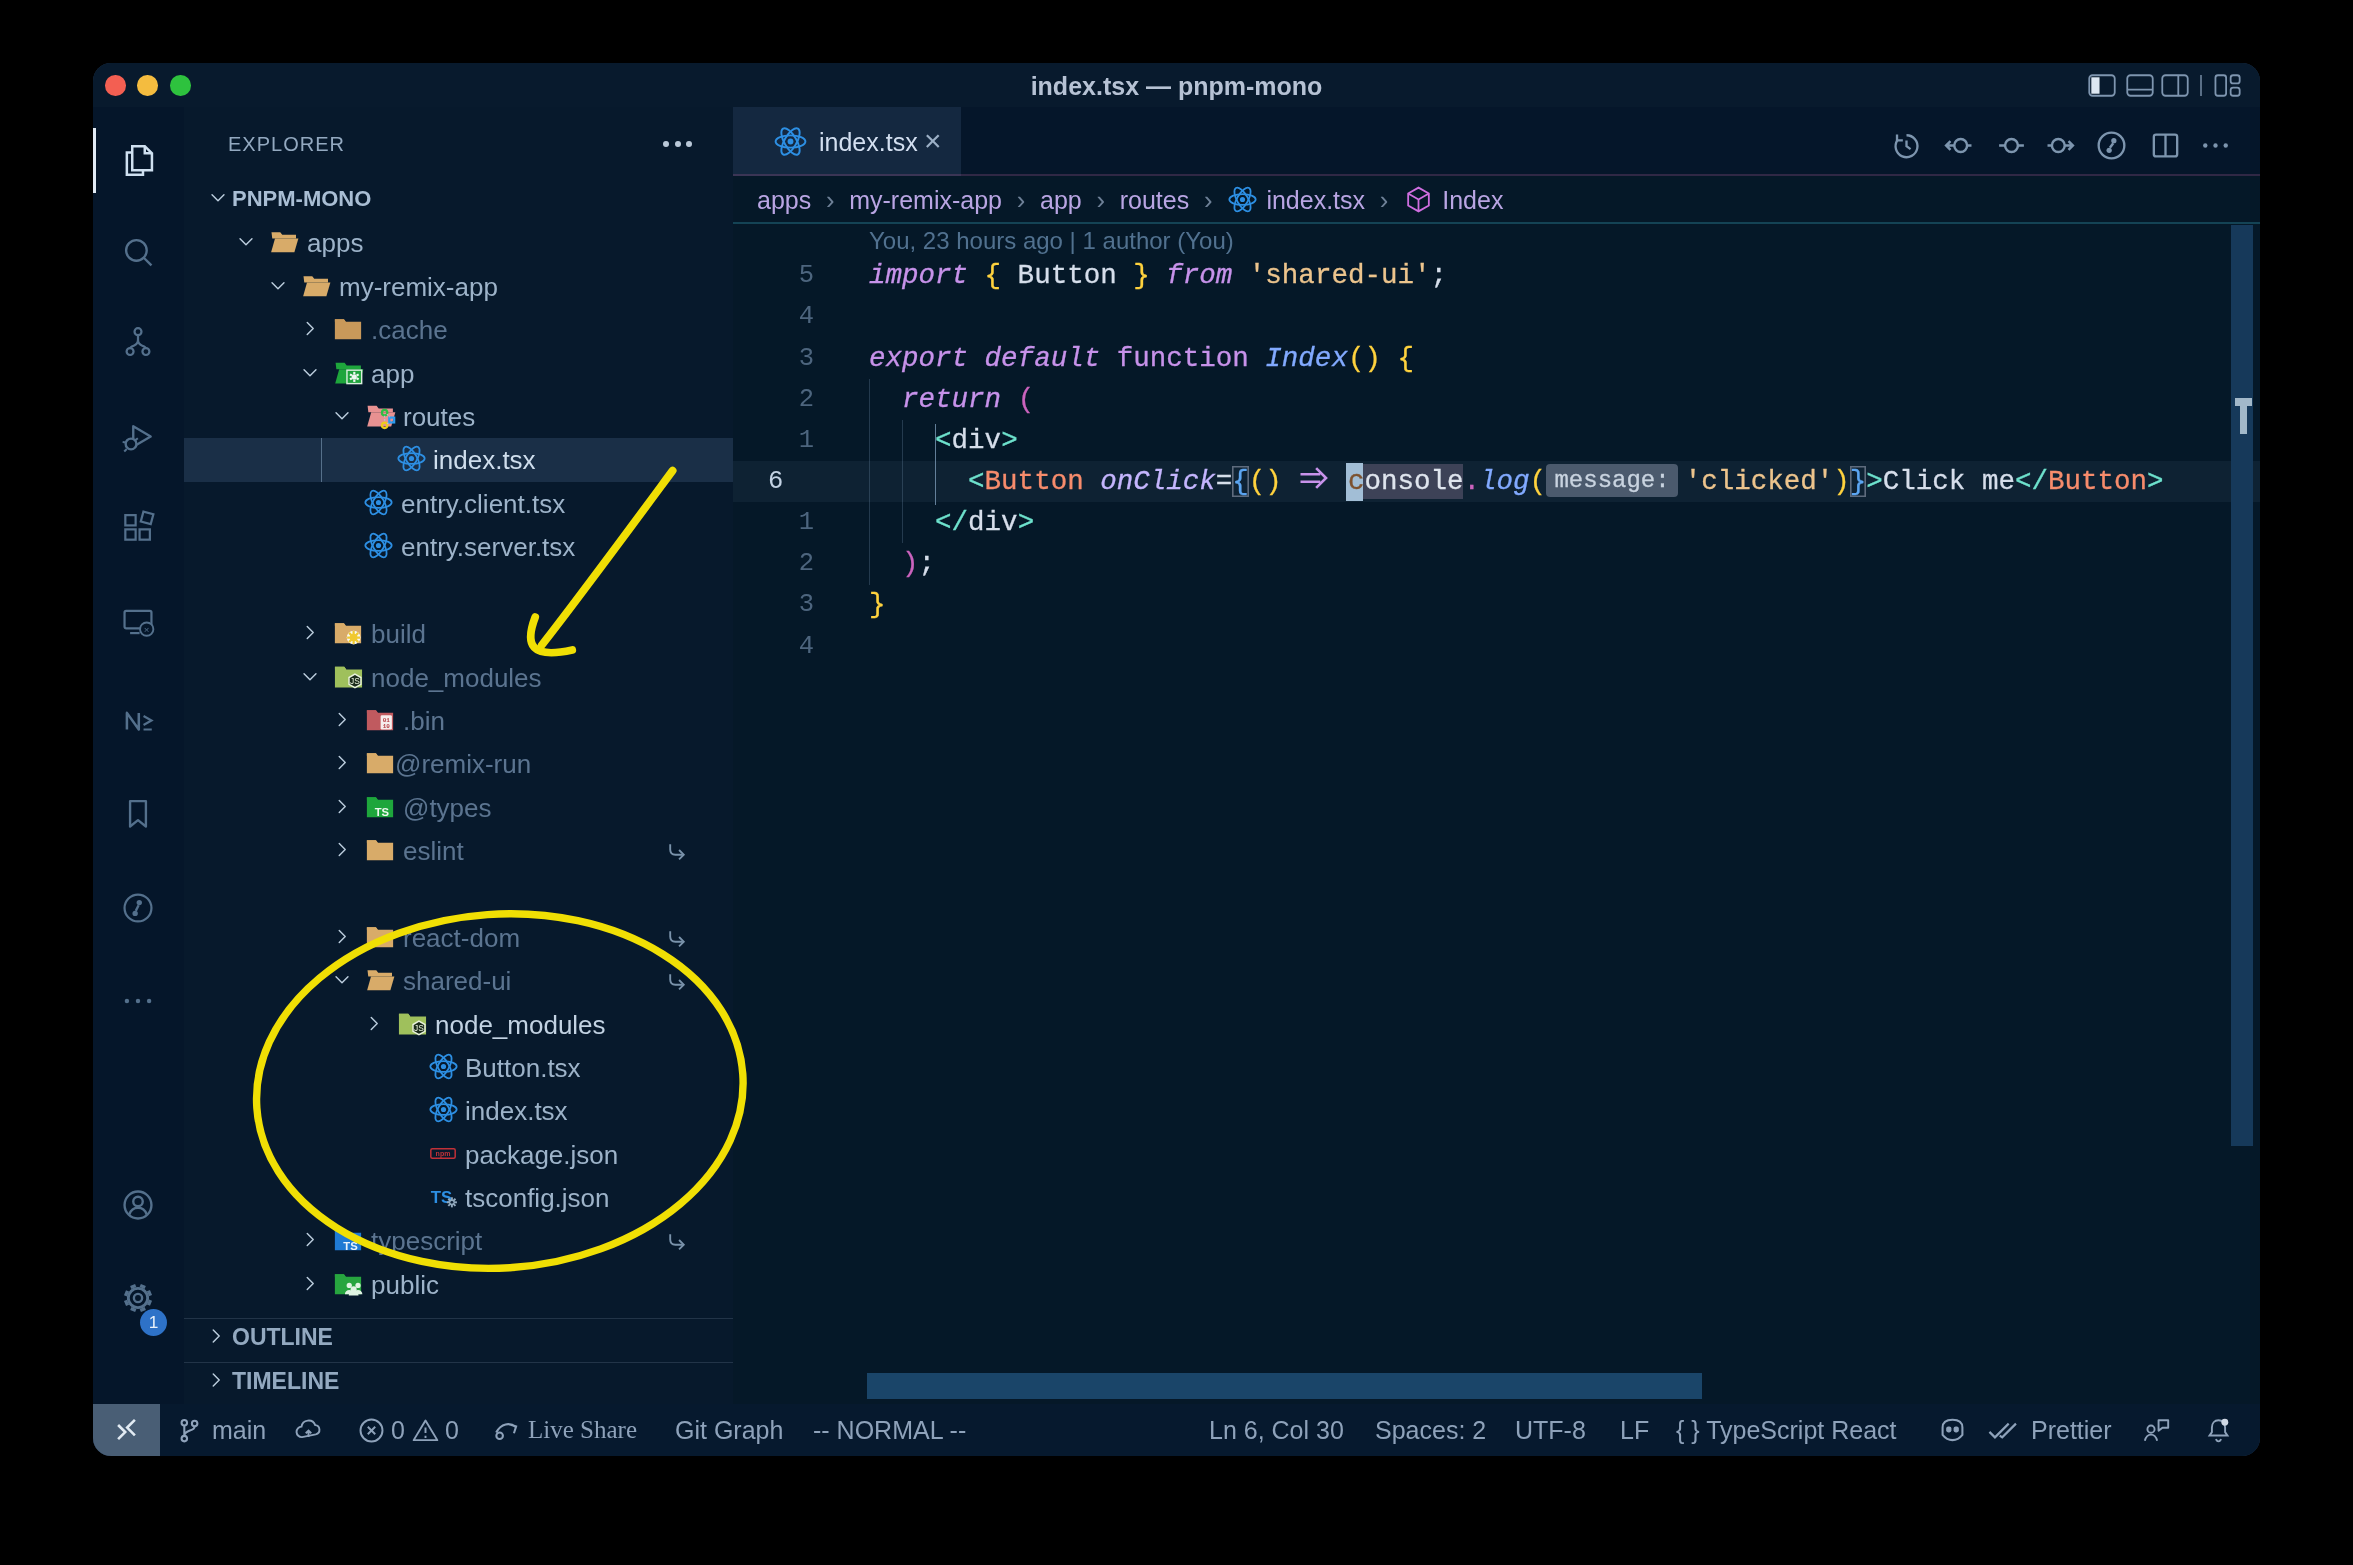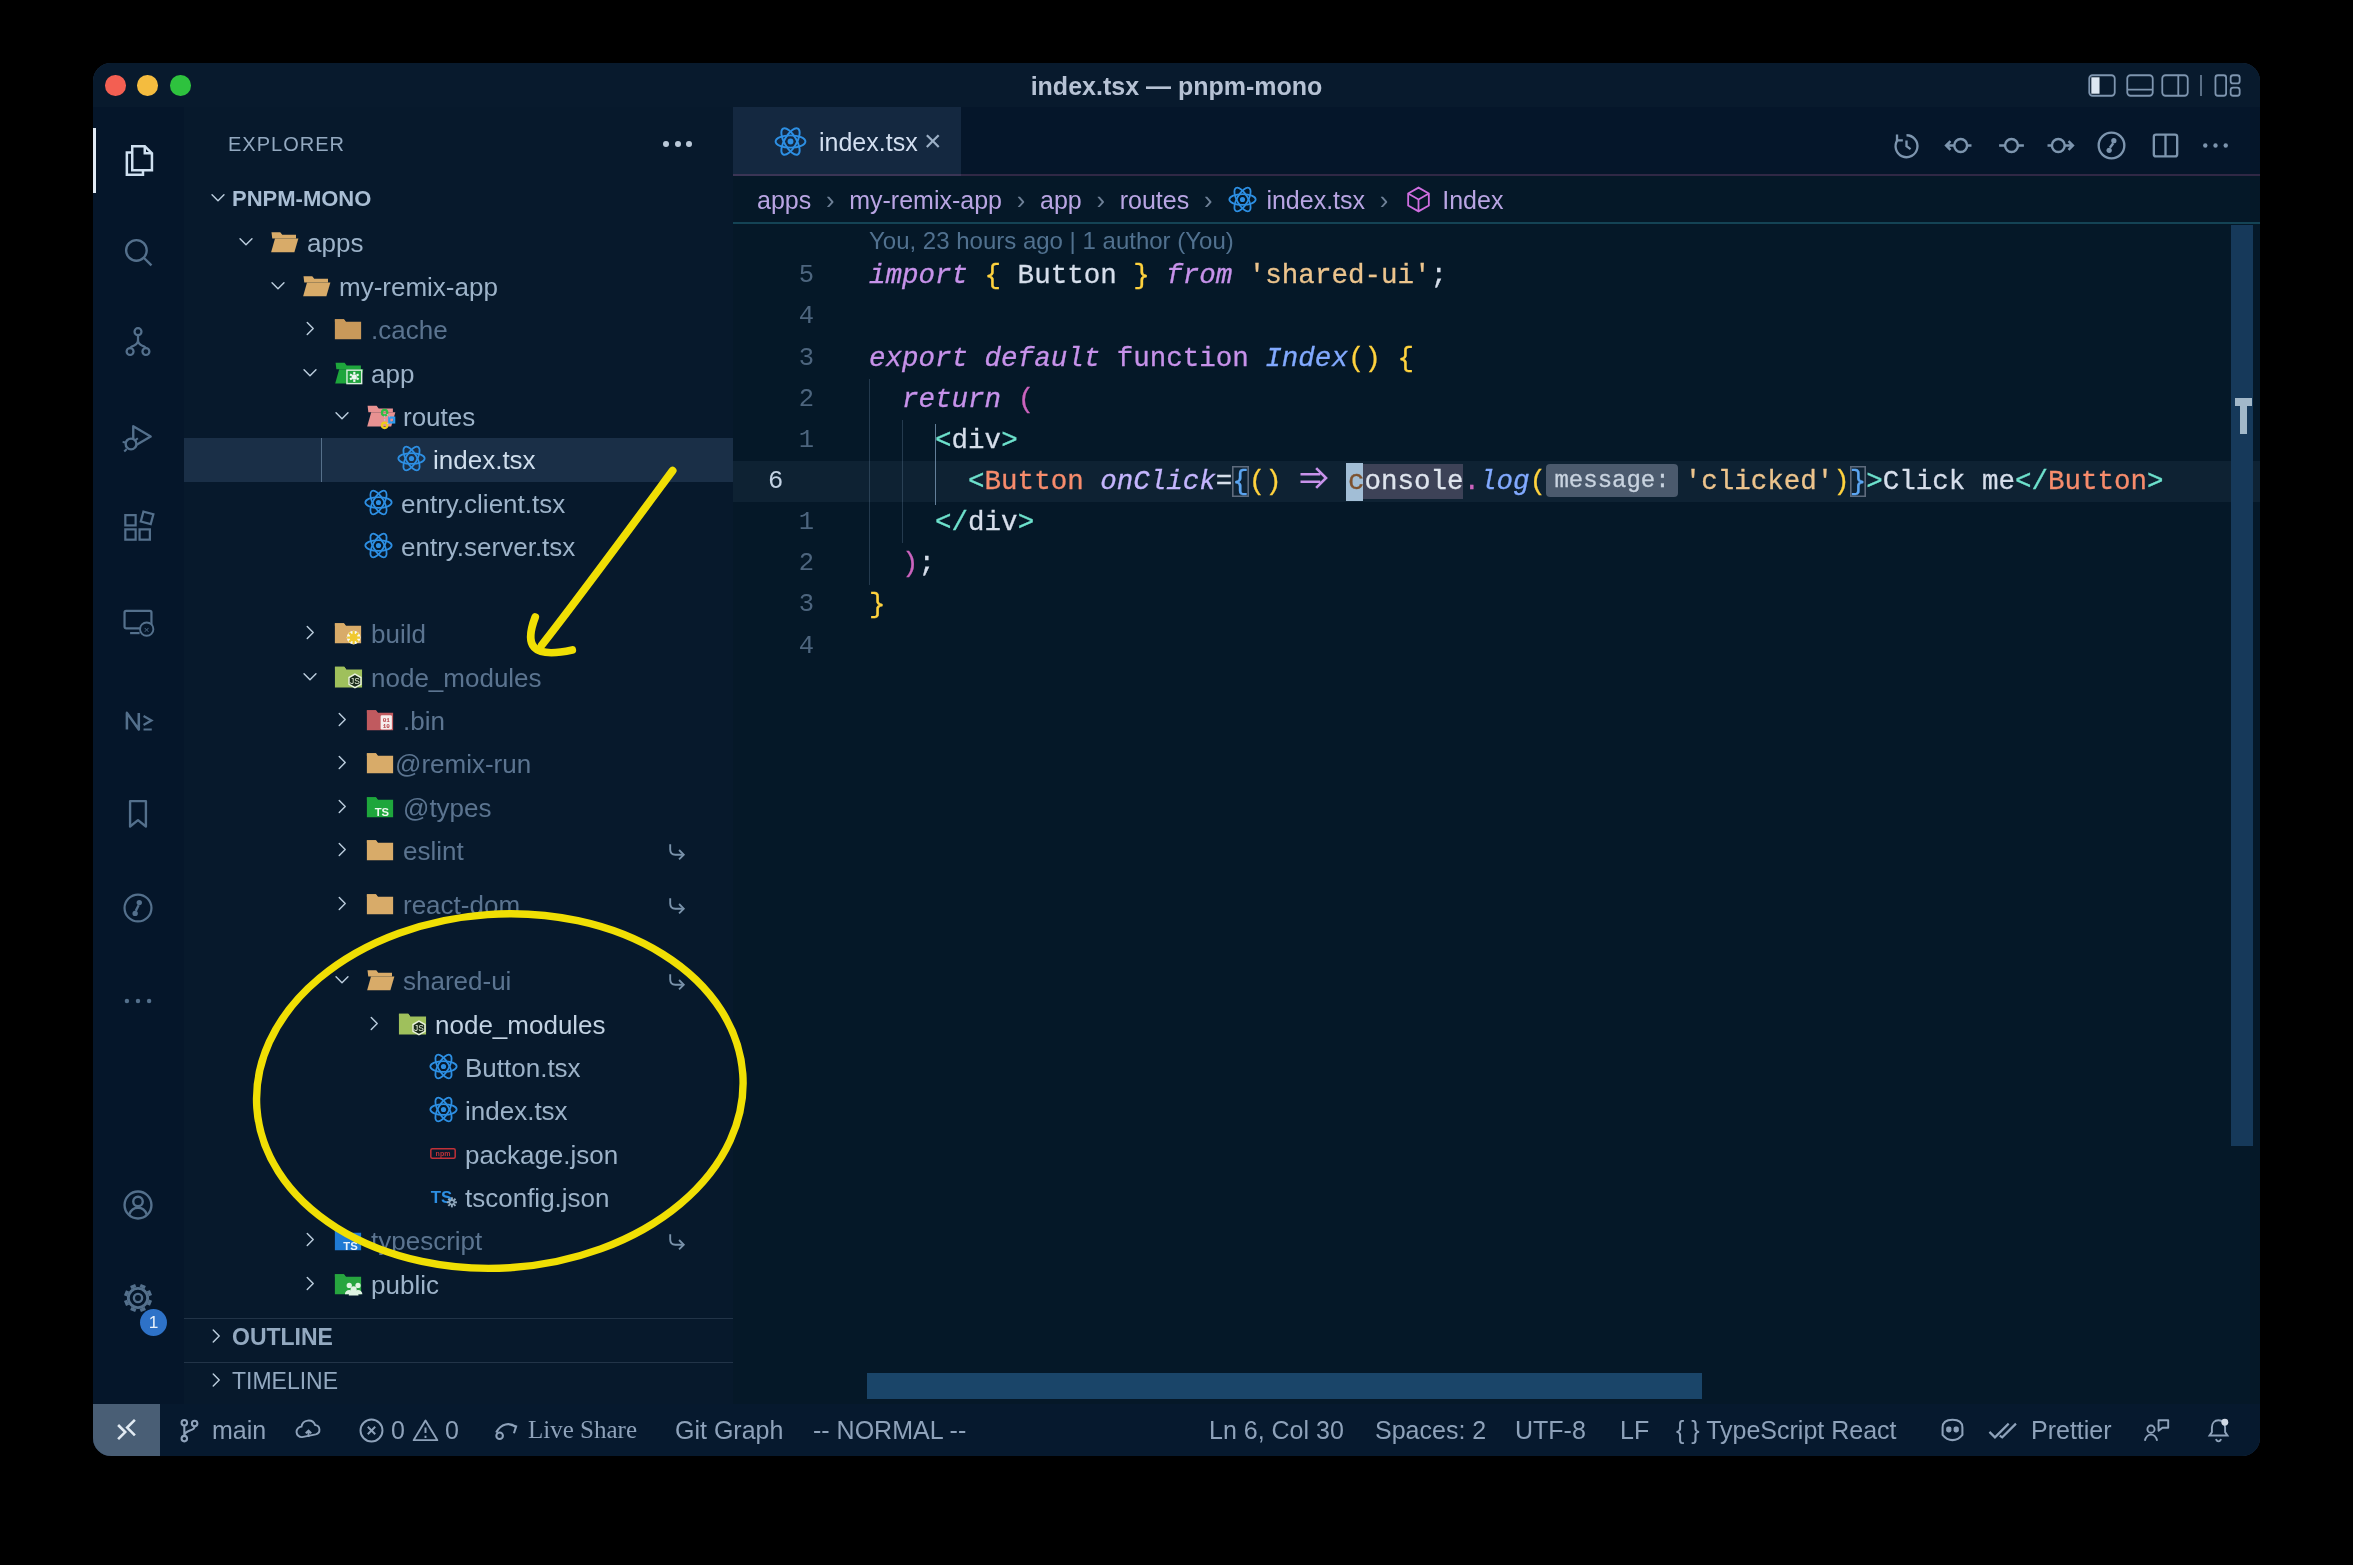--- a/index.html
+++ b/index.html
@@ -297,21 +297,21 @@
 <div class="ficon" style="left:181px"><svg width="30" height="30" viewBox="0 0 24 24" style="">
             <path d="M1.5 4.5h7.2l1.6 2h12.2v14h-21z" fill="#d8ab69"></path>
             <path d="M1.5 4.5h7.2l1.6 2h-8.8z" fill="#d8ab69"></path>
           </svg></div>
 <div class="rlab" style="left:219px;color:#5b7490">eslint</div>
 <div class="symlink"><svg width="25" height="25" viewBox="0 0 24 24" style="">
             <path d="M5 7v5c0 3 2 5 5 5h7" stroke="#7a93ab" stroke-width="1.8" fill="none"></path>
             <path d="M13.5 12.5L18 17l-4.5 4.5" stroke="#7a93ab" stroke-width="1.8" fill="none"></path>
           </svg></div>
 </div>
-<div class="row" style="top:776px;text-decoration:underline;">
+<div class="row" style="top:809px;text-decoration:underline;">
 <div class="chev" style="left:147px"><svg width="22" height="22" viewBox="0 0 24 24" style="">
             <path d="M9 5.5l6.5 6.5L9 18.5" stroke="#b9cbdb" stroke-width="1.6" fill="none" stroke-linecap="round" stroke-linejoin="round"></path>
           </svg></div>
 <div class="ficon" style="left:181px"><svg width="30" height="30" viewBox="0 0 24 24" style="">
             <path d="M1.5 4.5h7.2l1.6 2h12.2v14h-21z" fill="#d8ab69"></path>
             <path d="M1.5 4.5h7.2l1.6 2h-8.8z" fill="#d8ab69"></path>
           </svg></div>
 <div class="rlab" style="left:219px;color:#5b7490">react-dom</div>
 <div class="symlink"><svg width="25" height="25" viewBox="0 0 24 24" style="">
             <path d="M5 7v5c0 3 2 5 5 5h7" stroke="#7a93ab" stroke-width="1.8" fill="none"></path>
@@ -429,21 +429,21 @@
 <div style="position:absolute;left:137px;top:331px;width:1.2px;height:44px;background:#56708a"></div>
 <div style="position:absolute;left:0;top:1211px;width:100%;height:1.2px;background:rgba(160,180,200,0.18)"></div>
 <div style="position:absolute;left:21.4px;top:1218px"><svg width="22" height="22" viewBox="0 0 24 24" style="">
           <path d="M9 5.5l6.5 6.5L9 18.5" stroke="#b9cbdb" stroke-width="1.6" fill="none" stroke-linecap="round" stroke-linejoin="round"></path>
         </svg></div>
 <div style="position:absolute;left:48px;top:1217px;font-size:23px;font-weight:bold;color:#93a9c0">OUTLINE</div>
 <div style="position:absolute;left:0;top:1255px;width:100%;height:1.2px;background:rgba(160,180,200,0.18)"></div>
 <div style="position:absolute;left:21.4px;top:1262px"><svg width="22" height="22" viewBox="0 0 24 24" style="">
           <path d="M9 5.5l6.5 6.5L9 18.5" stroke="#b9cbdb" stroke-width="1.6" fill="none" stroke-linecap="round" stroke-linejoin="round"></path>
         </svg></div>
-<div style="position:absolute;left:48px;top:1261px;font-size:23px;font-weight:normal;color:#93a9c0">TIMELINE</div>
+<div style="position:absolute;left:48px;top:1261px;font-size:23px;font-weight:bold;color:#93a9c0">TIMELINE</div>
 </div>
 <div id="editor">
 <div style="position:absolute;left:0;top:0;width:100%;height:69px;background:#05162a">
 <div style="position:absolute;left:0;top:0;width:228px;height:69px;background:#142840"></div>
 <div style="position:absolute;left:40px;top:17.3px"><svg width="35" height="35" viewBox="0 0 24 24" style="">
             <g stroke="#2d8fe3" stroke-width="1.35" fill="none">
               <ellipse cx="12" cy="12" rx="10.2" ry="4.2"></ellipse>
               <ellipse cx="12" cy="12" rx="10.2" ry="4.2" transform="rotate(60 12 12)"></ellipse>
               <ellipse cx="12" cy="12" rx="10.2" ry="4.2" transform="rotate(120 12 12)"></ellipse>
             </g>

